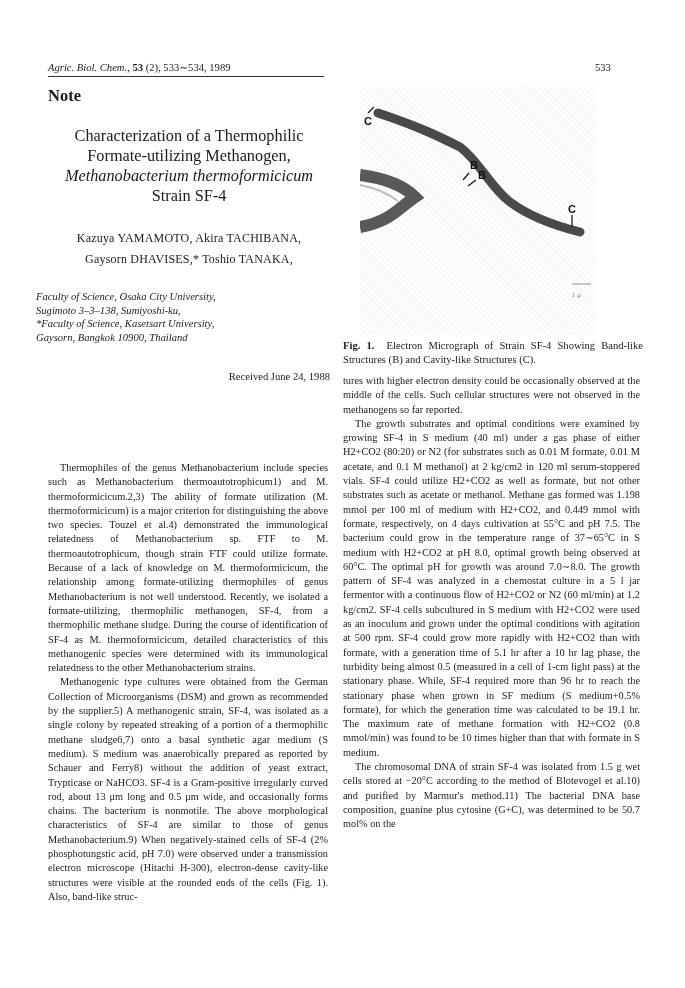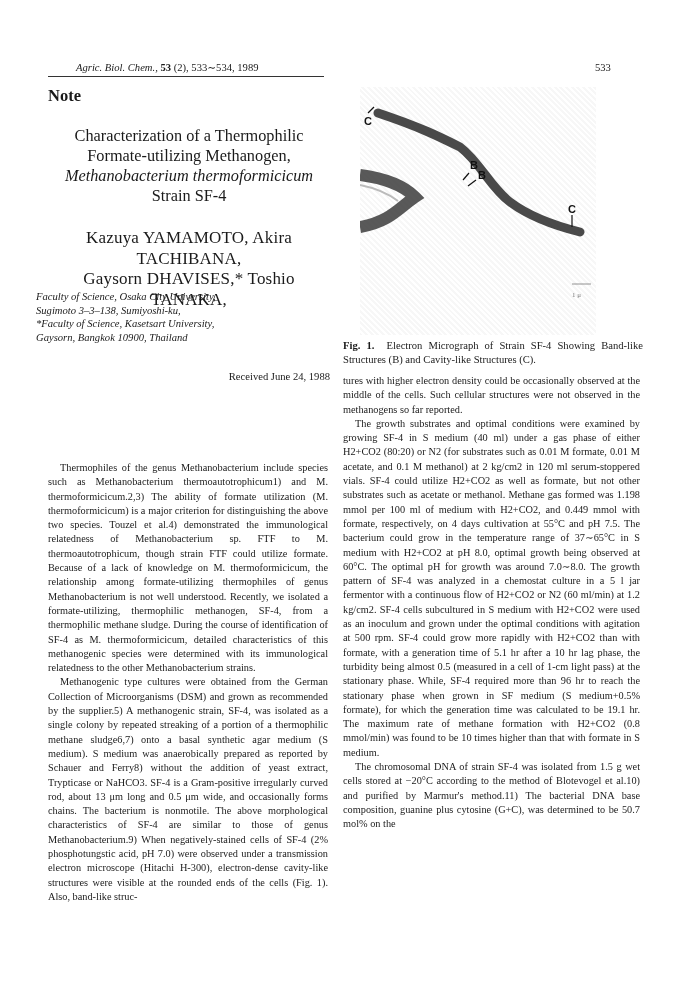--- a/index.html
+++ b/index.html
@@ -1,29 +1,29 @@
 <!DOCTYPE html>
 <html><head>
 <meta charset="utf-8">
 <style>
   html, body { margin: 0; padding: 0; background: #ffffff; }
   body { width: 685px; height: 988px; position: relative; overflow: hidden;
          font-family: "Liberation Serif", "DejaVu Serif", serif; color: #1a1a1a; }
   .abs { position: absolute; }
-  .header { left: 48px; top: 61px; width: 282px; font-size: 10.6px; font-style: italic; margin-left: 28px; }
+  .header { left: 48px; top: 61px; width: 282px; font-size: 10.6px; font-style: italic; }
   .header .vol { font-style: normal; font-weight: bold; }
   .header .rest { font-style: normal; }
   .header-rule { left: 48px; top: 76px; width: 276px; height: 0; border-top: 1px solid #333; }
   .pagenum { left: 595px; top: 62px; font-size: 10.6px; }
   .note { left: 48px; top: 86px; font-size: 16.5px; font-weight: bold; }
   .title { left: 48px; top: 126px; width: 282px; text-align: center; font-weight: normal;
            font-size: 16.3px; line-height: 20px; }
   .title .it { font-style: italic; display:block; }
   .title span { display:block; }
-  .authors { left: 48px; top: 228px; width: 282px; text-align: center; font-size: 17px; line-height: 20.5px; letter-spacing: 0.2px; }
+  .authors { left: 48px; top: 228px; width: 282px; text-align: center; font-size: 12px; line-height: 20.5px; letter-spacing: 0.2px; }
   .authors span { display:block; }
   .affil { left: 36px; top: 290px; width: 282px; text-align: left; font-style: italic;
            font-size: 10.6px; line-height: 13.6px; }
   .affil span { display:block; }
   .received { left: 48px; top: 371px; width: 282px; text-align: right; font-size: 10.6px; }
   .col { font-size: 10.3px; line-height: 14.3px; text-align: justify; }
   .col p { margin: 0; text-indent: 0; }
   .col p.ind { text-indent: 12px; }
   .left-col { left: 48px; top: 461px; width: 280px; }
   .right-col { left: 343px; top: 374px; width: 297px; }

